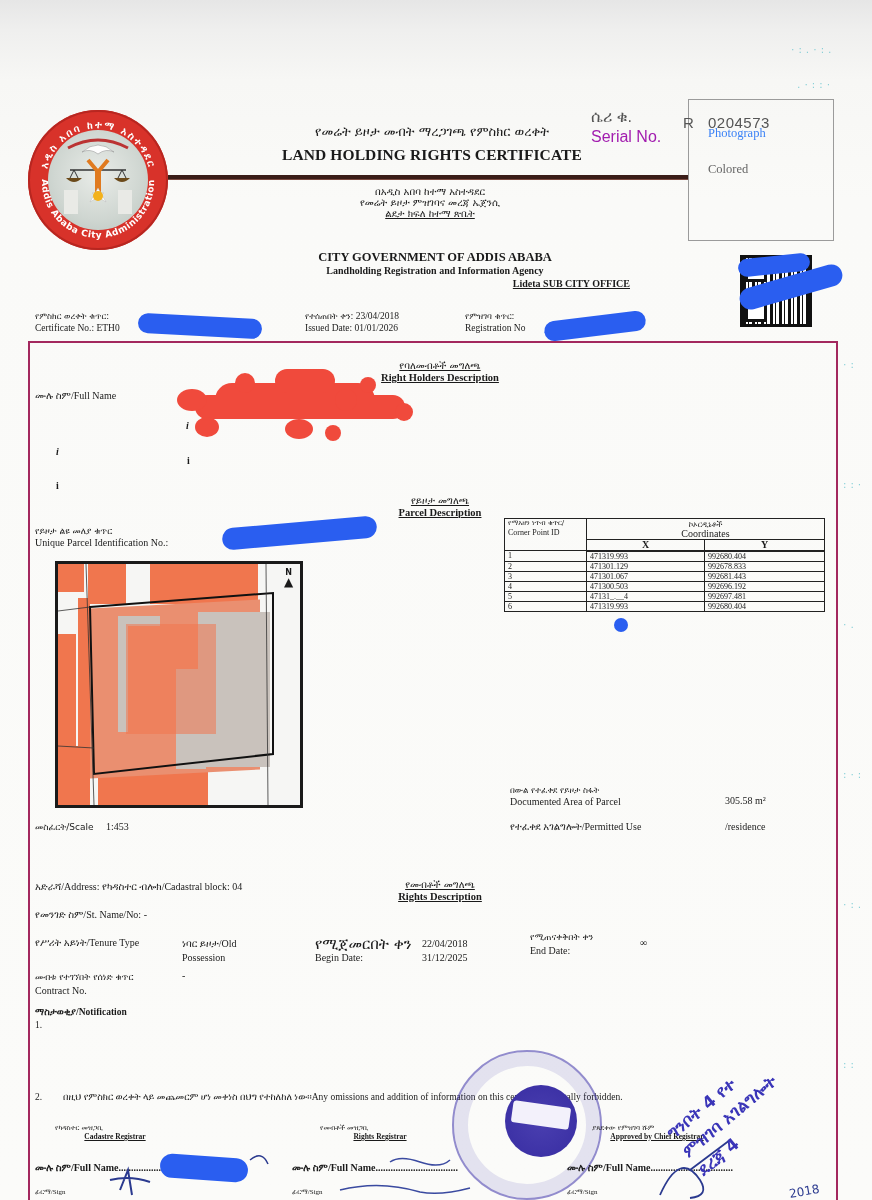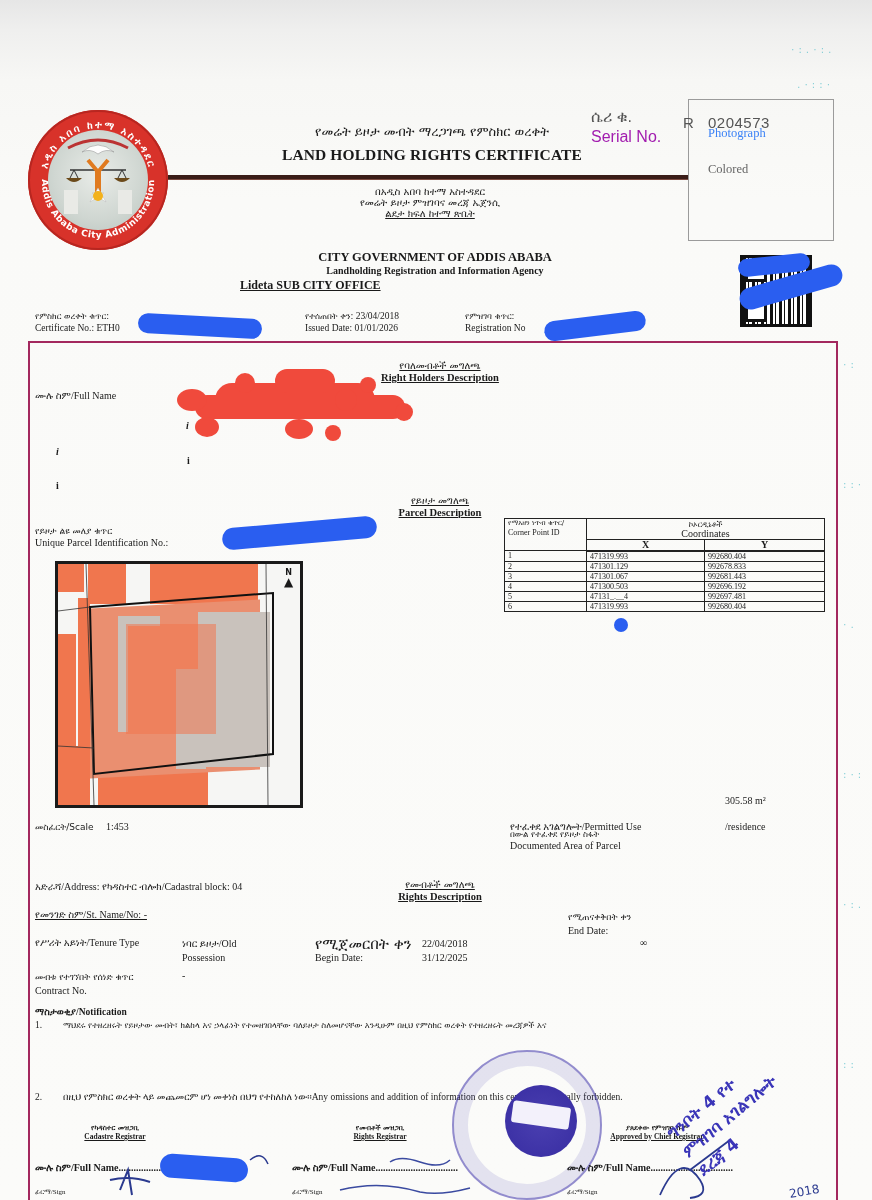--- a/index.html
+++ b/index.html
@@ -41,21 +41,21 @@
   .serial-no { left: 708px; top: 114px; font-size: 15px; color: #555; font-family: "Liberation Sans", sans-serif; letter-spacing: 0.5px; }
   .photo-box {
     left: 688px; top: 99px; width: 146px; height: 142px; border: 1px solid #9b9b9b; background: transparent;
   }
   .photo-l1 { left: 708px; top: 126px; font-size: 12.5px; color: #3b82f6; }
   .photo-l2 { left: 708px; top: 162px; font-size: 12.5px; color: #666; }
 
   .sub-am { left: 300px; top: 186px; width: 260px; font-size: 10px; line-height: 11px; text-align: center; }
   .city-en { left: 240px; top: 250px; width: 390px; font-size: 12.5px; font-weight: bold; text-align: center; }
   .agency-en { left: 240px; top: 265px; width: 390px; font-size: 10px; font-weight: bold; text-align: center; }
-  .office-en { left: 240px; top: 278px; width: 390px; font-size: 12px; font-weight: bold; text-align: left; text-decoration: underline; }
+  .office-en { left: 240px; top: 278px; width: 390px; font-size: 10px; font-weight: bold; text-align: right; text-decoration: underline; }
 
   .qr {
     left: 740px; top: 255px; width: 72px; height: 72px; background:
       repeating-linear-gradient(90deg, #111 0 3px, #fff 3px 5px, #111 5px 6px, #fff 6px 9px),
       #fff;
     border: 3px solid #111;
   }
   .qr::before, .qr::after {
     content: ""; position: absolute; width: 16px; height: 16px; border: 3px solid #111; background: #fff;
   }
@@ -88,21 +88,21 @@
   .map {
     left: 55px; top: 561px; width: 248px; height: 247px; border: 3px solid #1a1a1a; overflow: hidden;
     background: #f6f6f4;
   }
   .map .blk { position: absolute; }
   .orange { background: #f0764e; }
   .lightorg { background: #ea8f70; }
   .grey { background: #c9c2bc; }
 
   .notice { font-size: 9.5px; line-height: 11.5px; }
-  .sig-lbl-am { font-size: 7px; text-align: center; font-weight: bold; }
+  .sig-lbl-am { font-size: 7px; text-align: left; }
   .sig-lbl-en { font-size: 7.5px; font-weight: bold; text-decoration: underline; text-align: center; }
   .sig-name { font-size: 10px; font-weight: bold; }
 
   .stamp {
     left: 452px; top: 1050px; width: 150px; height: 150px; border-radius: 50%;
     border: 2px solid rgba(60,50,170,0.55);
     box-shadow: 0 0 0 8px rgba(255,255,255,0) inset, 0 0 0 14px rgba(60,50,170,0.12) inset;
   }
   .stamp-core {
     left: 505px; top: 1085px; width: 72px; height: 72px; border-radius: 50%;
@@ -309,65 +309,64 @@
   <div class="abs b" style="left:226px;top:4px;font-size:8px;font-family:'DejaVu Sans',sans-serif;">
     <div class="ctr">N</div>
     <div style="font-size:12px;line-height:10px;">▲</div>
   </div>
 </div>
 <div class="abs lbl" style="left:35px;top:821px;">
   <span class="am" style="font-size:9px;">መስፈርት/Scale</span>
   <span style="margin-left:10px;">1:453</span>
 </div>
 
-<div class="abs lbl" style="left:510px;top:785px;margin-top:44px;">
+<div class="abs lbl" style="left:510px;top:785px;">
   <div class="am" style="font-size:8.5px;">በውል የተፈቀደ የይዞታ ስፋት</div>
   <div>Documented Area of Parcel</div>
 </div>
 <div class="abs lbl" style="left:725px;top:795px;">305.58 m²</div>
 <div class="abs lbl" style="left:510px;top:821px;">የተፈቀደ አገልግሎት/Permitted Use</div>
 <div class="abs lbl" style="left:725px;top:821px;">/residence</div>
 
 <div class="abs lbl" style="left:35px;top:881px;">አድራሻ/Address: የካዳስተር ብሎክ/Cadastral block: 04</div>
 <div class="abs" style="left:340px;top:879px;width:200px;">
   <div class="sec-am am">የመብቶች መግለጫ</div>
   <div class="sec-en">Rights Description</div>
 </div>
-<div class="abs lbl" style="left:35px;top:909px;text-decoration:underline;">የመንገድ ስም/St. Name/No: -</div>
+<div class="abs lbl" style="left:35px;top:909px;">የመንገድ ስም/St. Name/No: -</div>
 
 <div class="abs lbl" style="left:35px;top:937px;">የሥሪት አይነት/Tenure Type</div>
 <div class="abs lbl" style="left:182px;top:937px;line-height:14px;">
   <div>ነባር ይዞታ/Old</div>
   <div>Possession</div>
 </div>
 <div class="abs lbl" style="left:315px;top:937px;line-height:14px;">
   <div class="am" style="font-size:15px;text-align:right;">የሚጀመርበት ቀን</div>
   <div>Begin Date:</div>
 </div>
 <div class="abs lbl" style="left:422px;top:937px;line-height:14px;">
   <div>22/04/2018</div>
   <div>31/12/2025</div>
 </div>
-<div class="abs lbl" style="left:530px;top:910px;line-height:14px;margin-left:38px;">
+<div class="abs lbl" style="left:530px;top:930px;line-height:14px;">
   <div class="am" style="font-size:9px;">የሚጠናቀቅበት ቀን</div>
   <div>End Date:</div>
 </div>
 <div class="abs lbl" style="left:640px;top:937px;">∞</div>
 
 <div class="abs lbl" style="left:35px;top:970px;line-height:14px;">
   <div class="am" style="font-size:9px;">መብቱ የተገኘበት የሰነድ ቁጥር</div>
   <div>Contract No.</div>
 </div>
 <div class="abs lbl" style="left:182px;top:970px;">-</div>
 
 <div class="abs notice b" style="left:35px;top:1007px;">ማስታወቂያ/Notification</div>
 <div class="abs notice" style="left:35px;top:1020px;width:790px;">
   <div style="position:absolute;left:0;top:0;">1.</div>
   <div style="margin-left:28px;">
-    <div class="am" style="font-size:8.3px;white-space:nowrap;">ማህደሩ የተዘረዘሩት የይዞታው መብት፣ ክልከላ እና ኃላፊነት የተመዘገበላቸው ባለይዞታ ስለመሆናቸው እንዲሁም በዚህ የምስክር ወረቀት የተዘረዘሩት መረጃዎች እና</div>
   </div>
 </div>
 <div class="abs notice" style="left:35px;top:1092px;width:790px;">
   <div style="position:absolute;left:0;top:0;">2.</div>
   <div style="margin-left:28px;white-space:nowrap;">በዚህ የምስክር ወረቀት ላይ መጨመርም ሆነ መቀነስ በህግ የተከለከለ ነው፡፡Any omissions and addition of information on this certificate is legally forbidden.</div>
 </div>
 
 <div class="abs stamp"></div>
 <div class="abs stamp-core"></div>
 <div class="abs stamp-band"></div>

